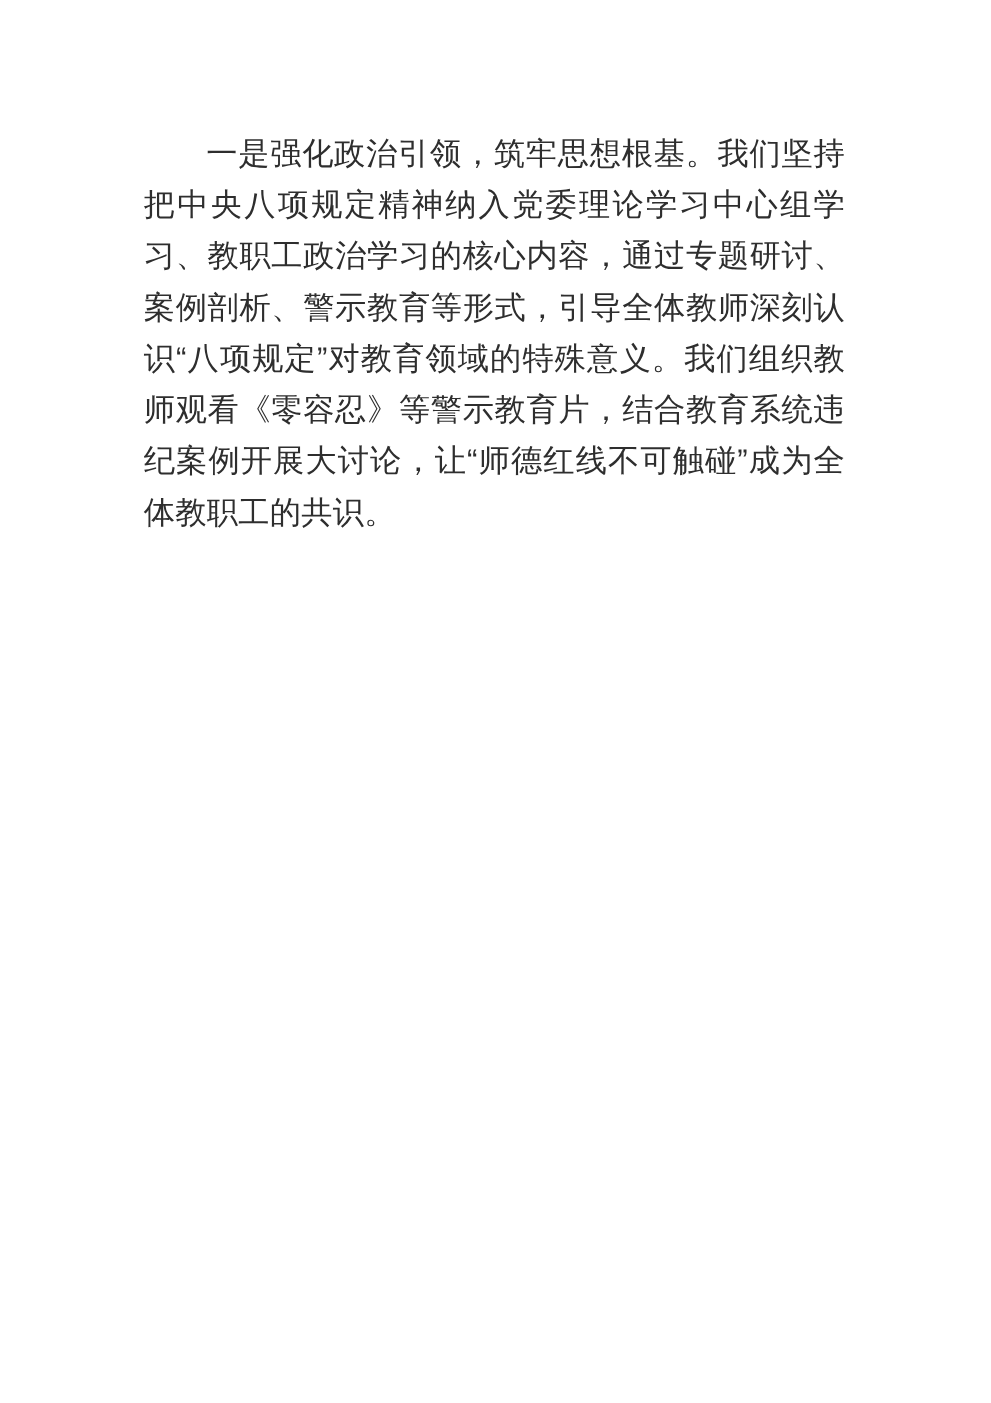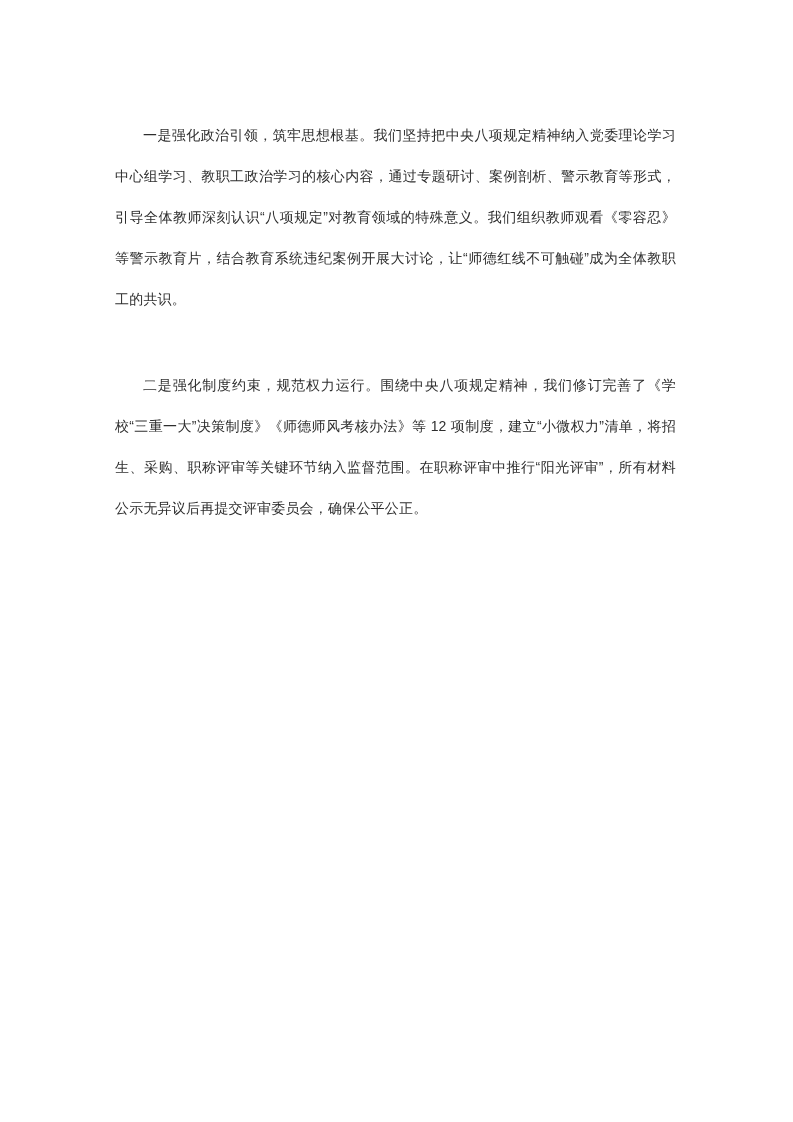--- a/index.html
+++ b/index.html
@@ -13,33 +13,32 @@
     overflow: hidden;
   }
   .page {
     box-sizing: border-box;
     width: 793px;
     height: 1122px;
     background: #ffffff;
     padding: 103px 117px 0 115px;
   }
   .doc-para {
-    margin: 12px 0 45px 0;
+    margin: 0 0 45px 0;
     font-family: "Liberation Sans", "DejaVu Sans", sans-serif;
-    font-size: 14px;
+    font-size: 25px;
     line-height: 41px;
     color: #2e2e2e;
     text-align: justify;
     text-indent: 2em;
     letter-spacing: 0.2px;
     word-break: break-all;
   }
   .doc-para:last-child {
     margin-bottom: 0;
   }
 </style>
 </head>
 <body>
 
 <div class="page">
   <p class="doc-para">一是强化政治引领，筑牢思想根基。我们坚持把中央八项规定精神纳入党委理论学习中心组学习、教职工政治学习的核心内容，通过专题研讨、案例剖析、警示教育等形式，引导全体教师深刻认识“八项规定”对教育领域的特殊意义。我们组织教师观看《零容忍》等警示教育片，结合教育系统违纪案例开展大讨论，让“师德红线不可触碰”成为全体教职工的共识。</p>
-  <p class="doc-para">二是强化制度约束，规范权力运行。围绕中央八项规定精神，我们修订完善了《学校“三重一大”决策制度》《师德师风考核办法》等 12 项制度，建立“小微权力”清单，将招生、采购、职称评审等关键环节纳入监督范围。在职称评审中推行“阳光评审”，所有材料公示无异议后再提交评审委员会，确保公平公正。</p>
 </div>
 
 </body></html>

